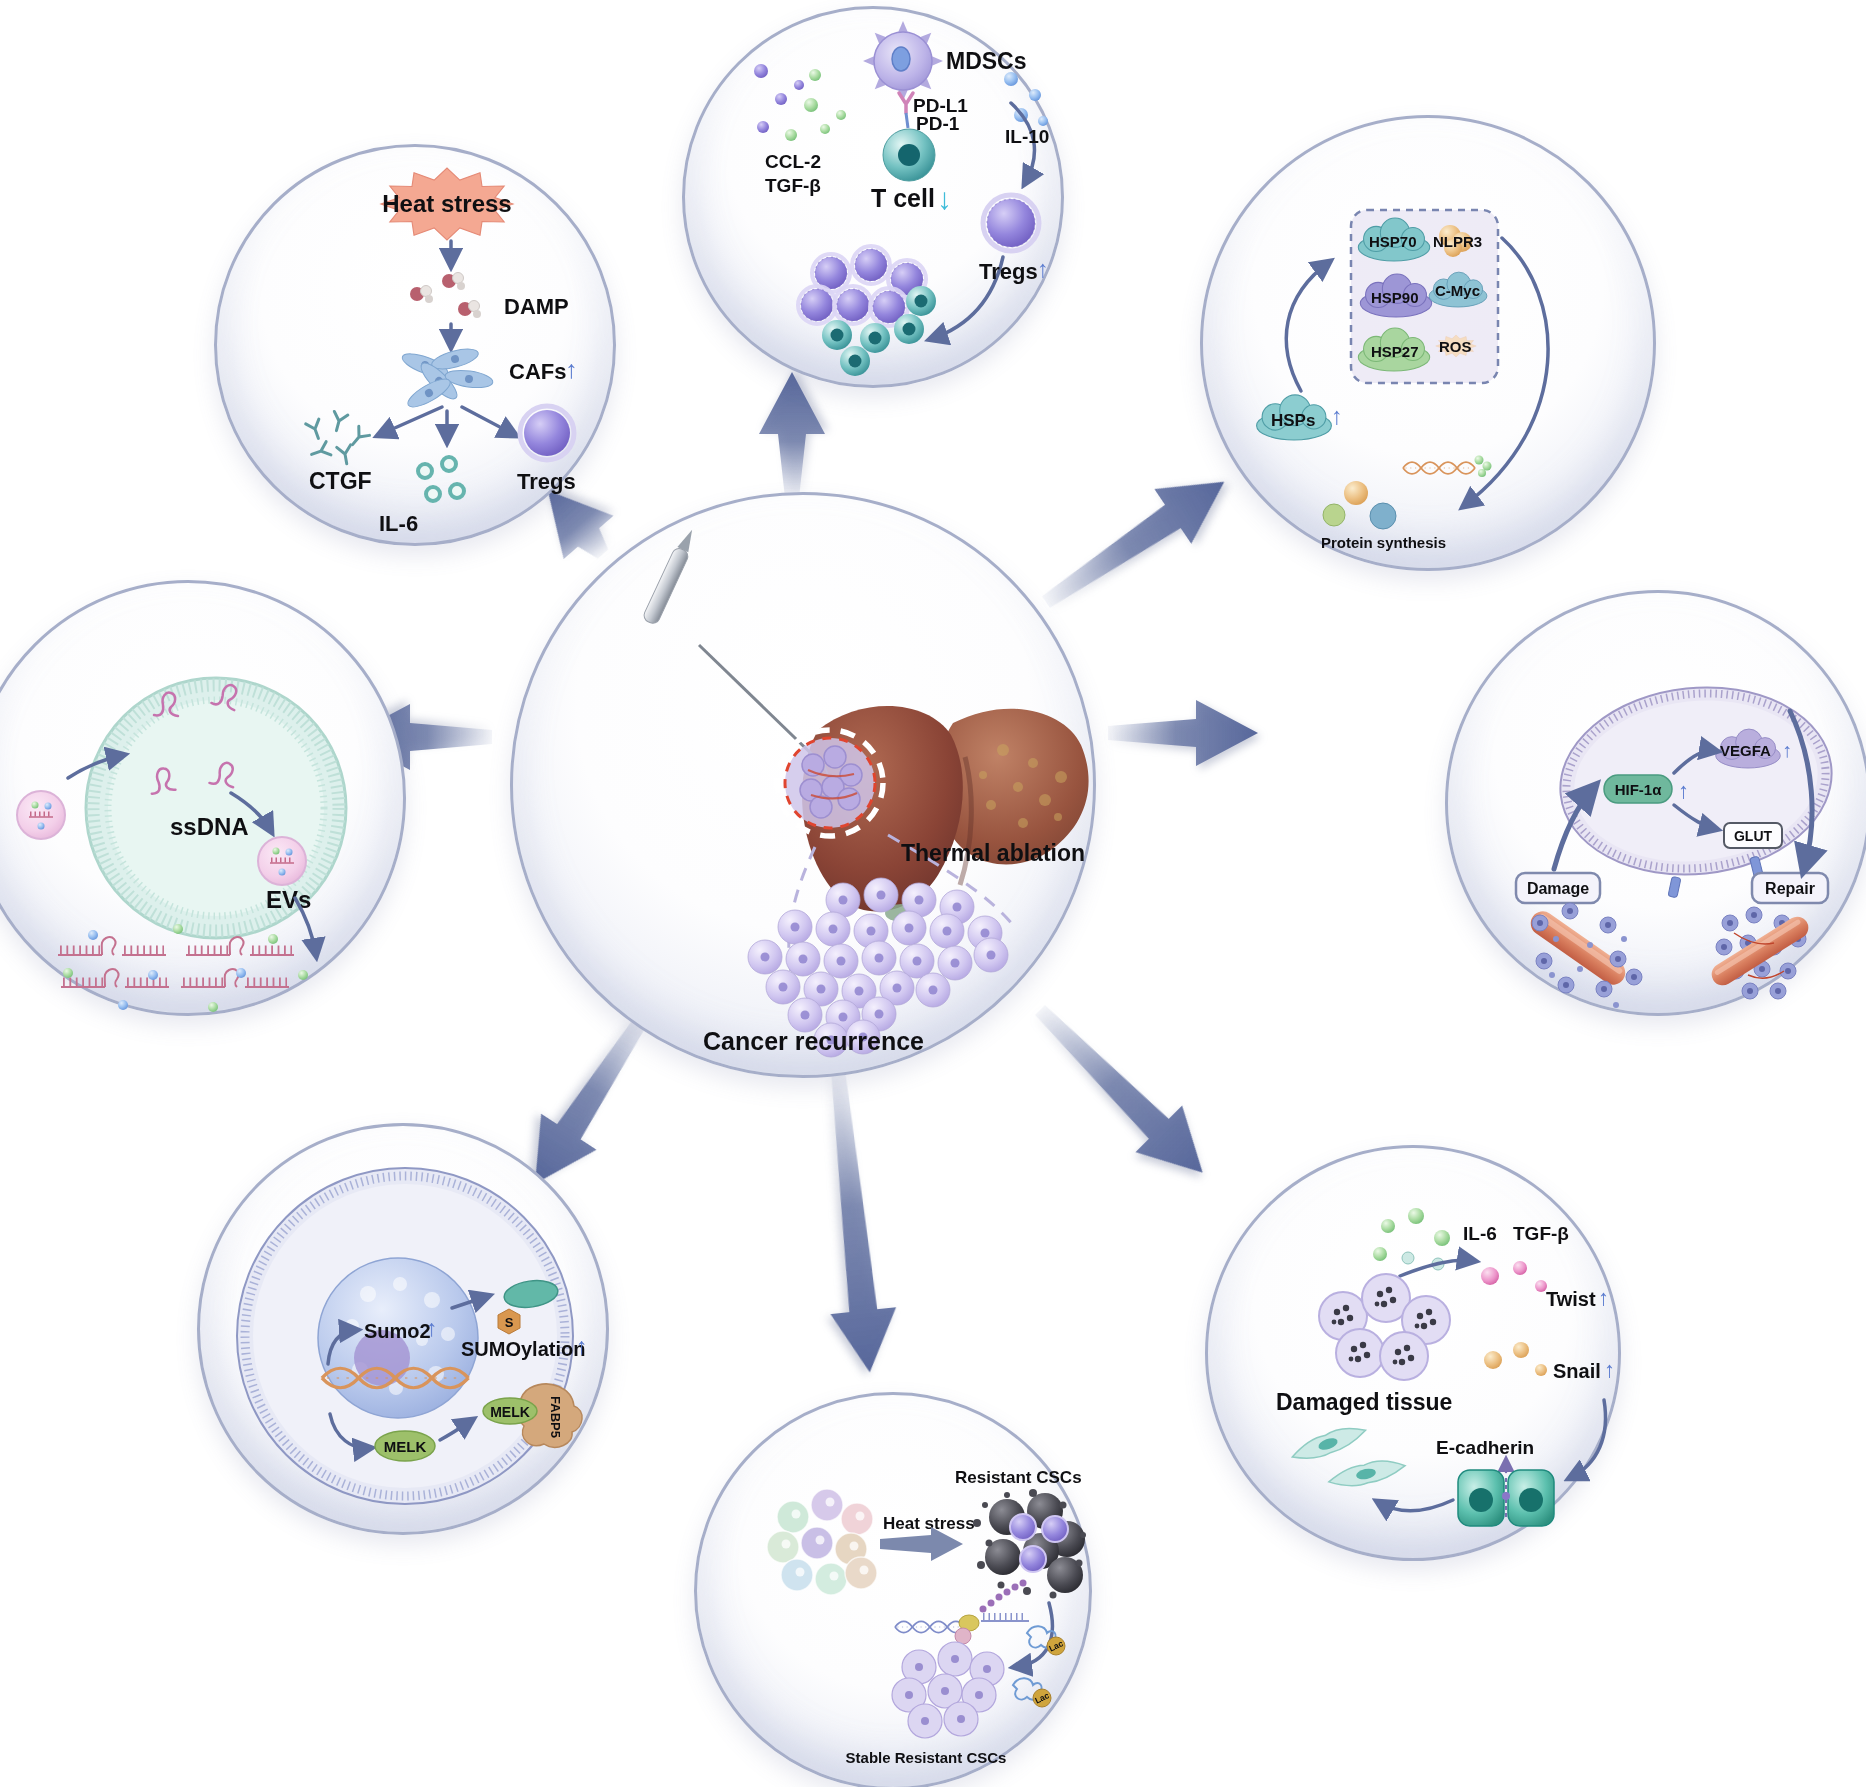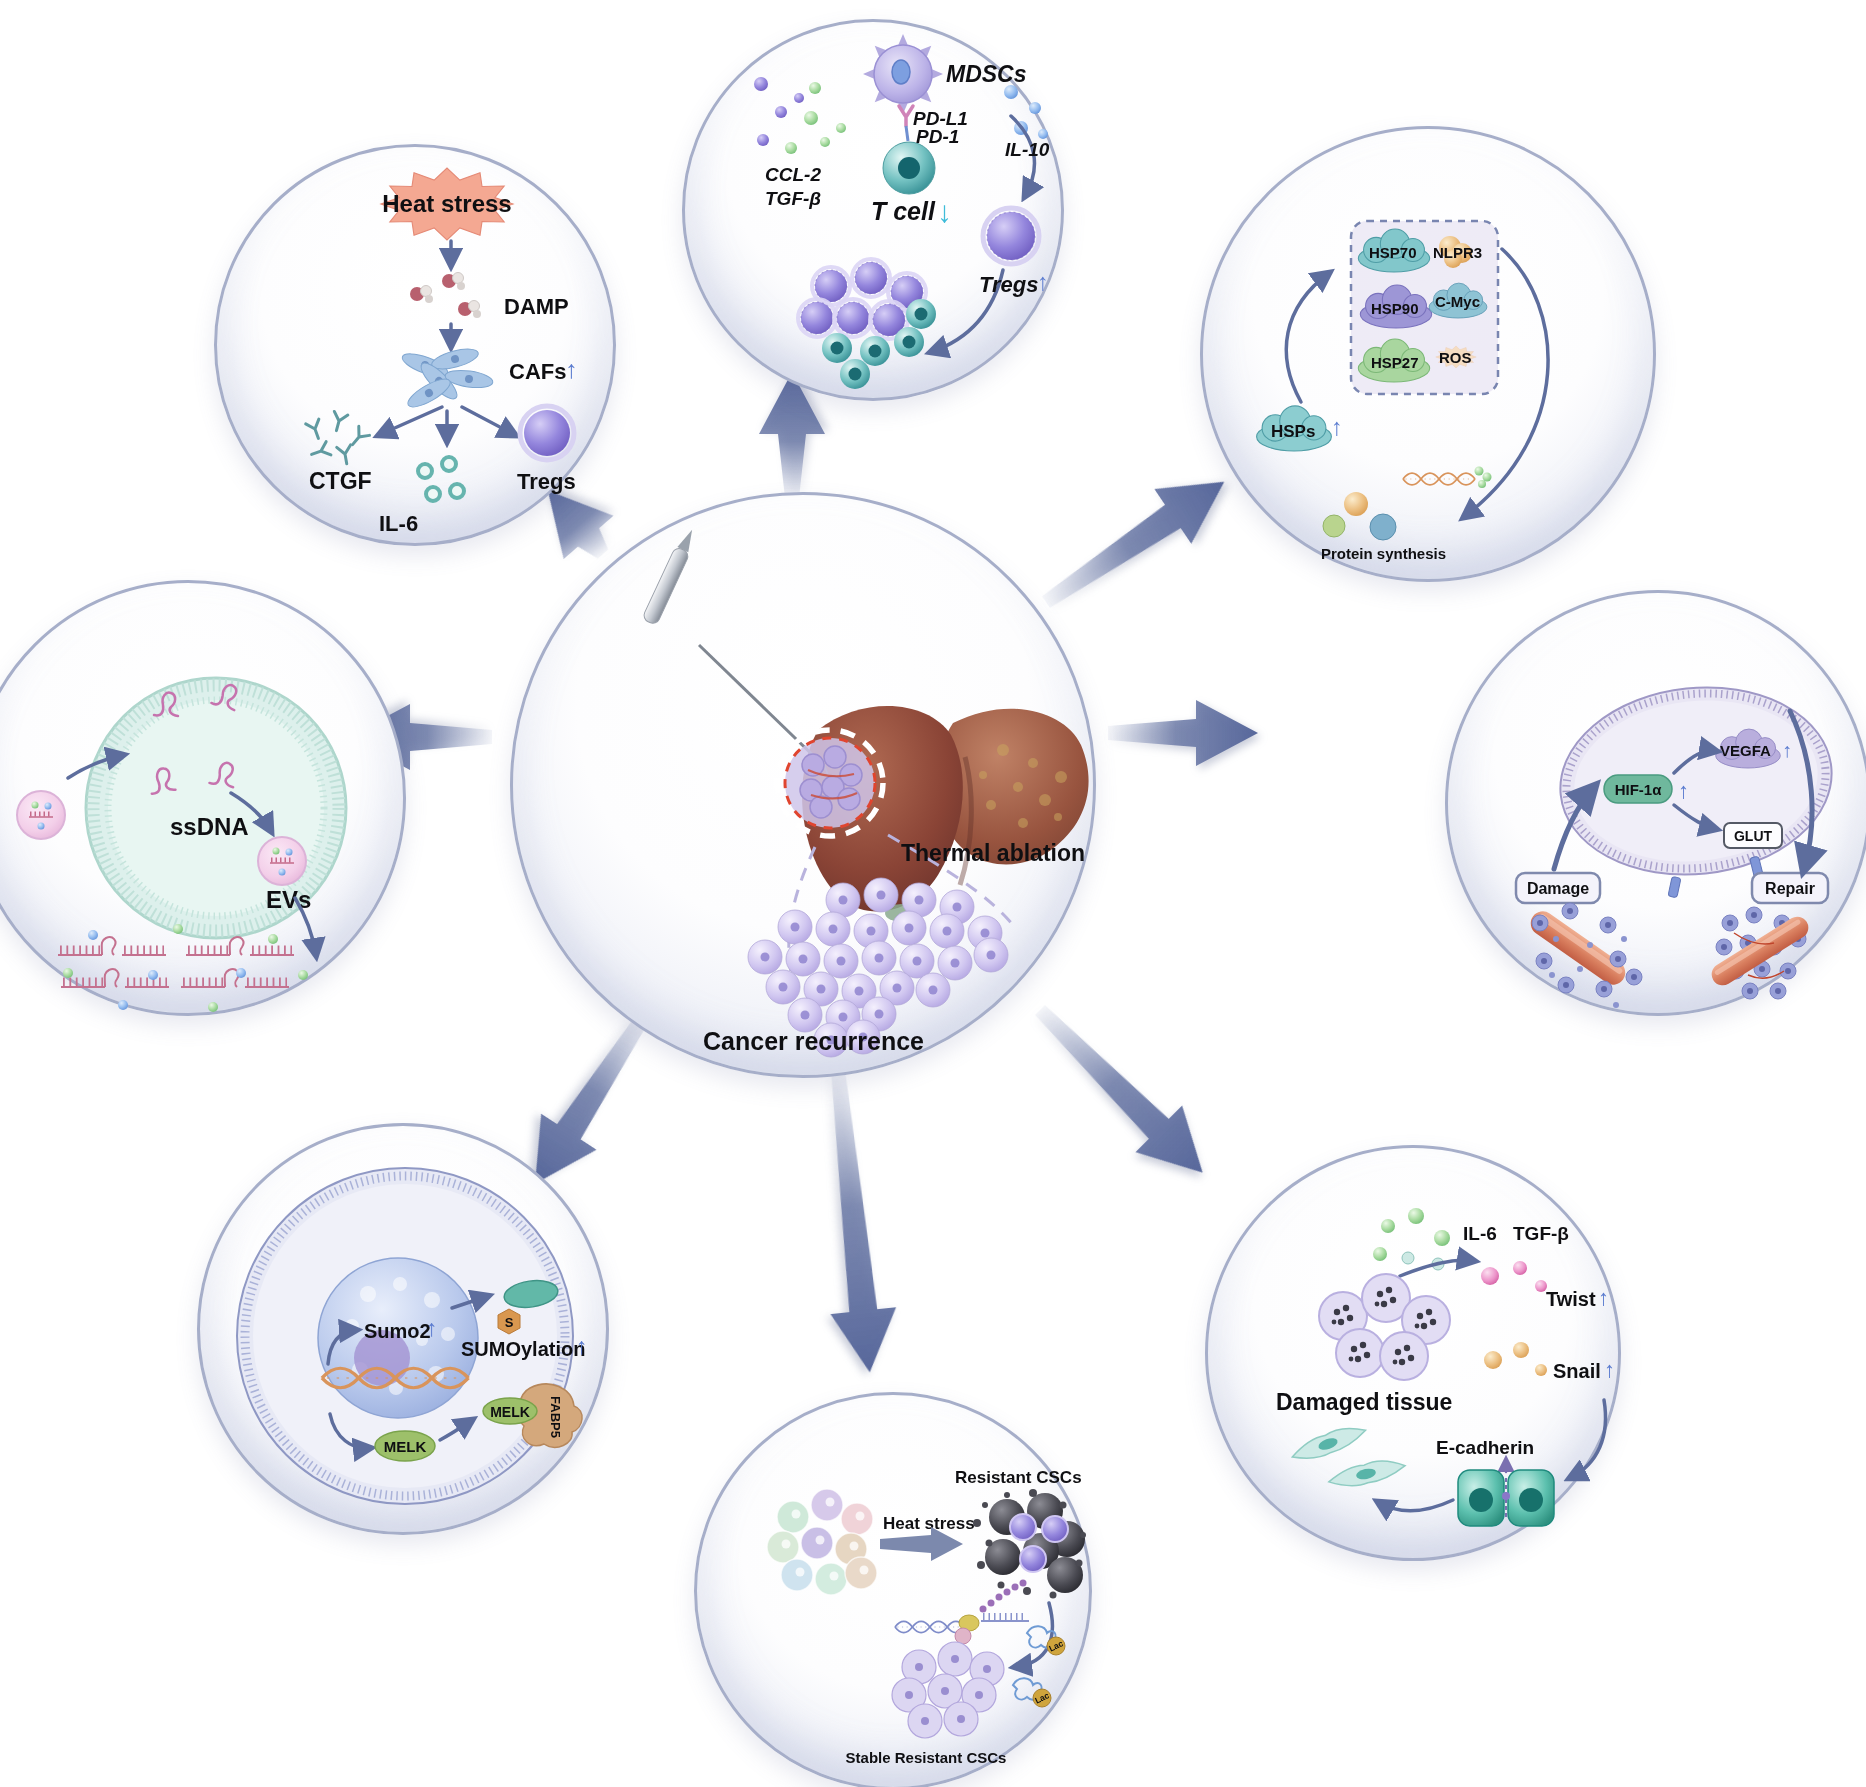--- a/index.html
+++ b/index.html
@@ -311,21 +311,21 @@
           <use href="#s-lcell" x="330" y="522"></use>
           <use href="#s-lcell" x="366" y="519"></use>
       <use href="#s-lcell" x="318" y="545"></use>
           <use href="#s-lcell" x="350" y="542"></use>
     </g>
     <text x="388" y="366" font-size="23">Thermal ablation</text>
     <text x="190" y="555" font-size="25">Cancer recurrence</text>
   </svg>
 </div>
 
-<div class="bubble" style="left:682px;top:19px;width:376px;height:376px;font-style:italic;">
+<div class="bubble" style="left:682px;top:6px;width:376px;height:376px;">
   <svg class="art" viewBox="0 0 376 376">
     <g>
       <circle cx="76" cy="62" r="7" fill="url(#gPurple)"></circle>
           <circle cx="96" cy="90" r="6" fill="url(#gPurple)"></circle>
       <circle cx="78" cy="118" r="6" fill="url(#gPurple)"></circle>
           <circle cx="114" cy="76" r="5" fill="url(#gPurple)"></circle>
       <circle cx="126" cy="96" r="7" fill="url(#gGreenD)"></circle>
           <circle cx="106" cy="126" r="6" fill="url(#gGreenD)"></circle>
       <circle cx="140" cy="120" r="5" fill="url(#gGreenD)"></circle>
           <circle cx="130" cy="66" r="6" fill="url(#gGreenD)"></circle>
@@ -434,21 +434,21 @@
     <text x="172" y="394" font-size="22">IL-6</text>
     <g>
       <circle cx="340" cy="296" r="27" fill="none" stroke="#d8d2f2" stroke-width="5"></circle>
       <circle cx="340" cy="296" r="23" fill="url(#gPurple)"></circle>
     </g>
     <text x="310" y="352" font-size="22">Tregs</text>
    </g>
   </svg>
 </div>
 
-<div class="bubble" style="left:1200px;top:126px;width:450px;height:450px;">
+<div class="bubble" style="left:1200px;top:115px;width:450px;height:450px;">
   <svg class="art" viewBox="0 0 450 450">
     <rect x="148" y="92" width="147" height="173" rx="16" fill="#edeaf6" opacity=".9" stroke="#6b79a8" stroke-width="2.5" stroke-dasharray="7 6"></rect>
     <use href="#s-cloud" transform="translate(191,122) scale(1.05)" fill="#82c7cb" stroke="#4f9da6"></use>
     <g fill="url(#gOrangeD)">
       <circle cx="247" cy="118" r="11"></circle>
           <circle cx="259" cy="124" r="10"></circle>
           <circle cx="250" cy="130" r="9"></circle>
     </g>
     <use href="#s-cloud" transform="translate(193,178) scale(1.05)" fill="#9d96d6" stroke="#7a72bd"></use>
     <use href="#s-cloud" transform="translate(255,172) scale(.85)" fill="#8ec3d4" stroke="#5f9ab4"></use>

